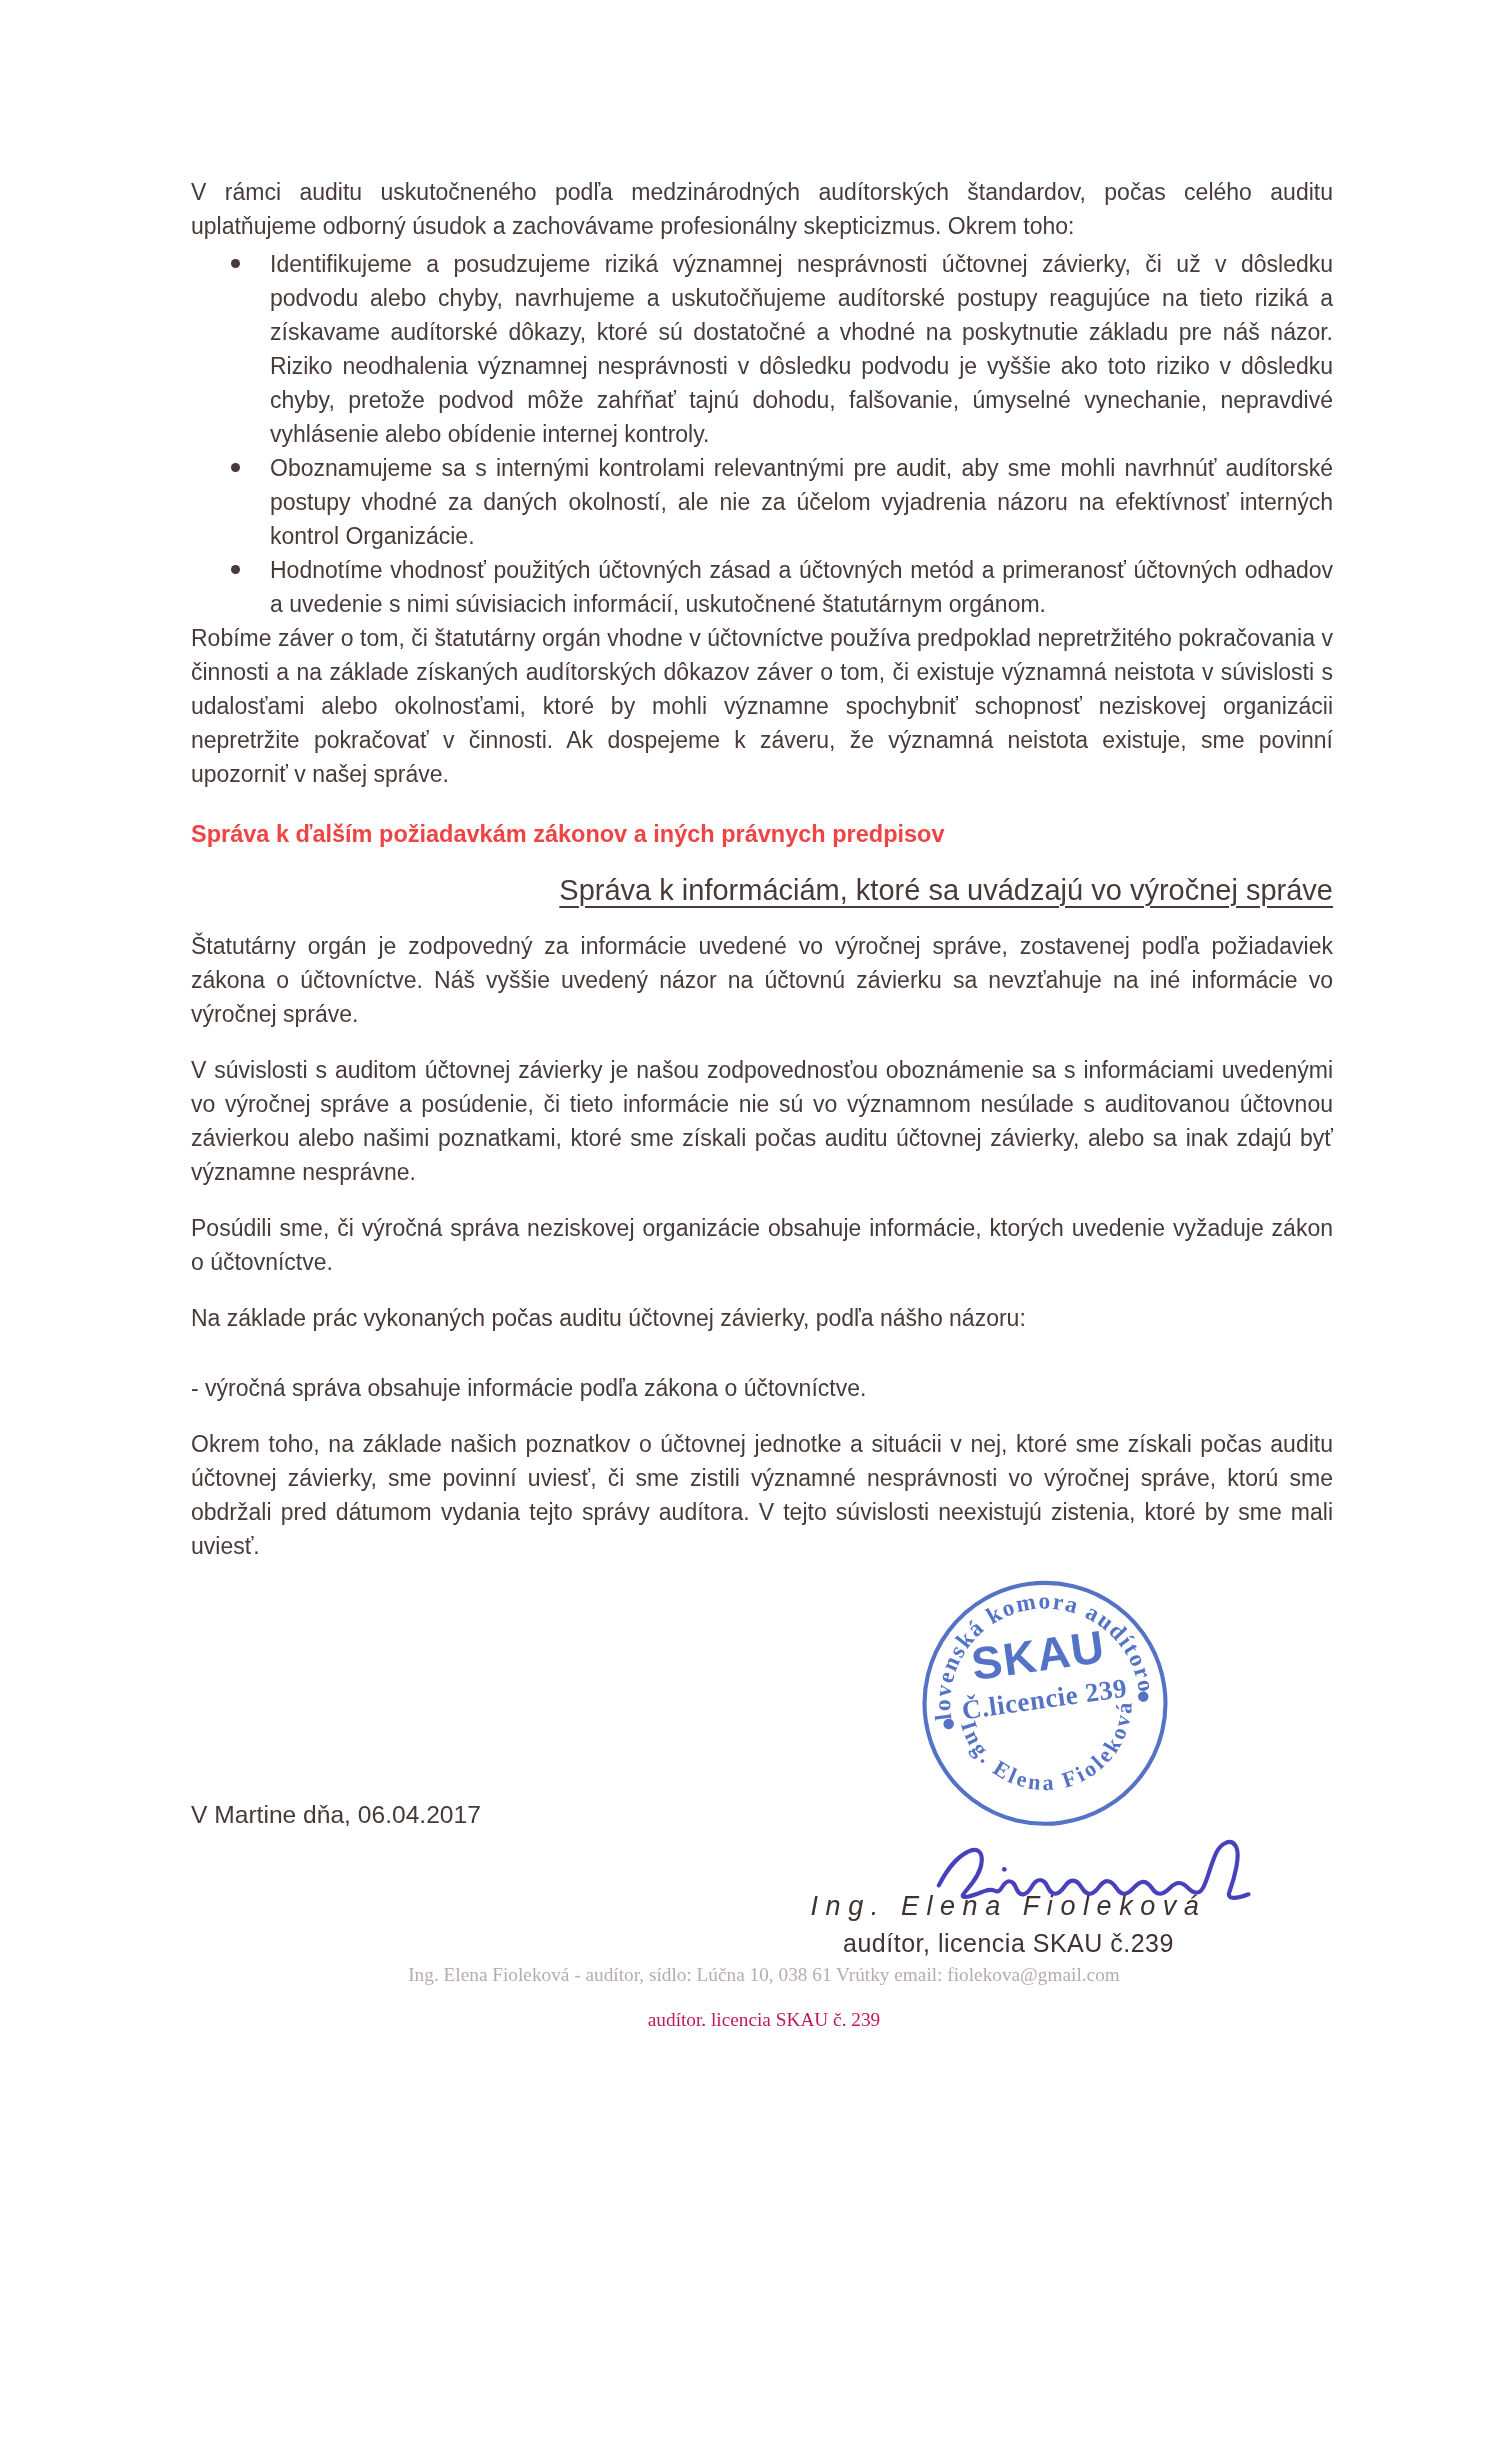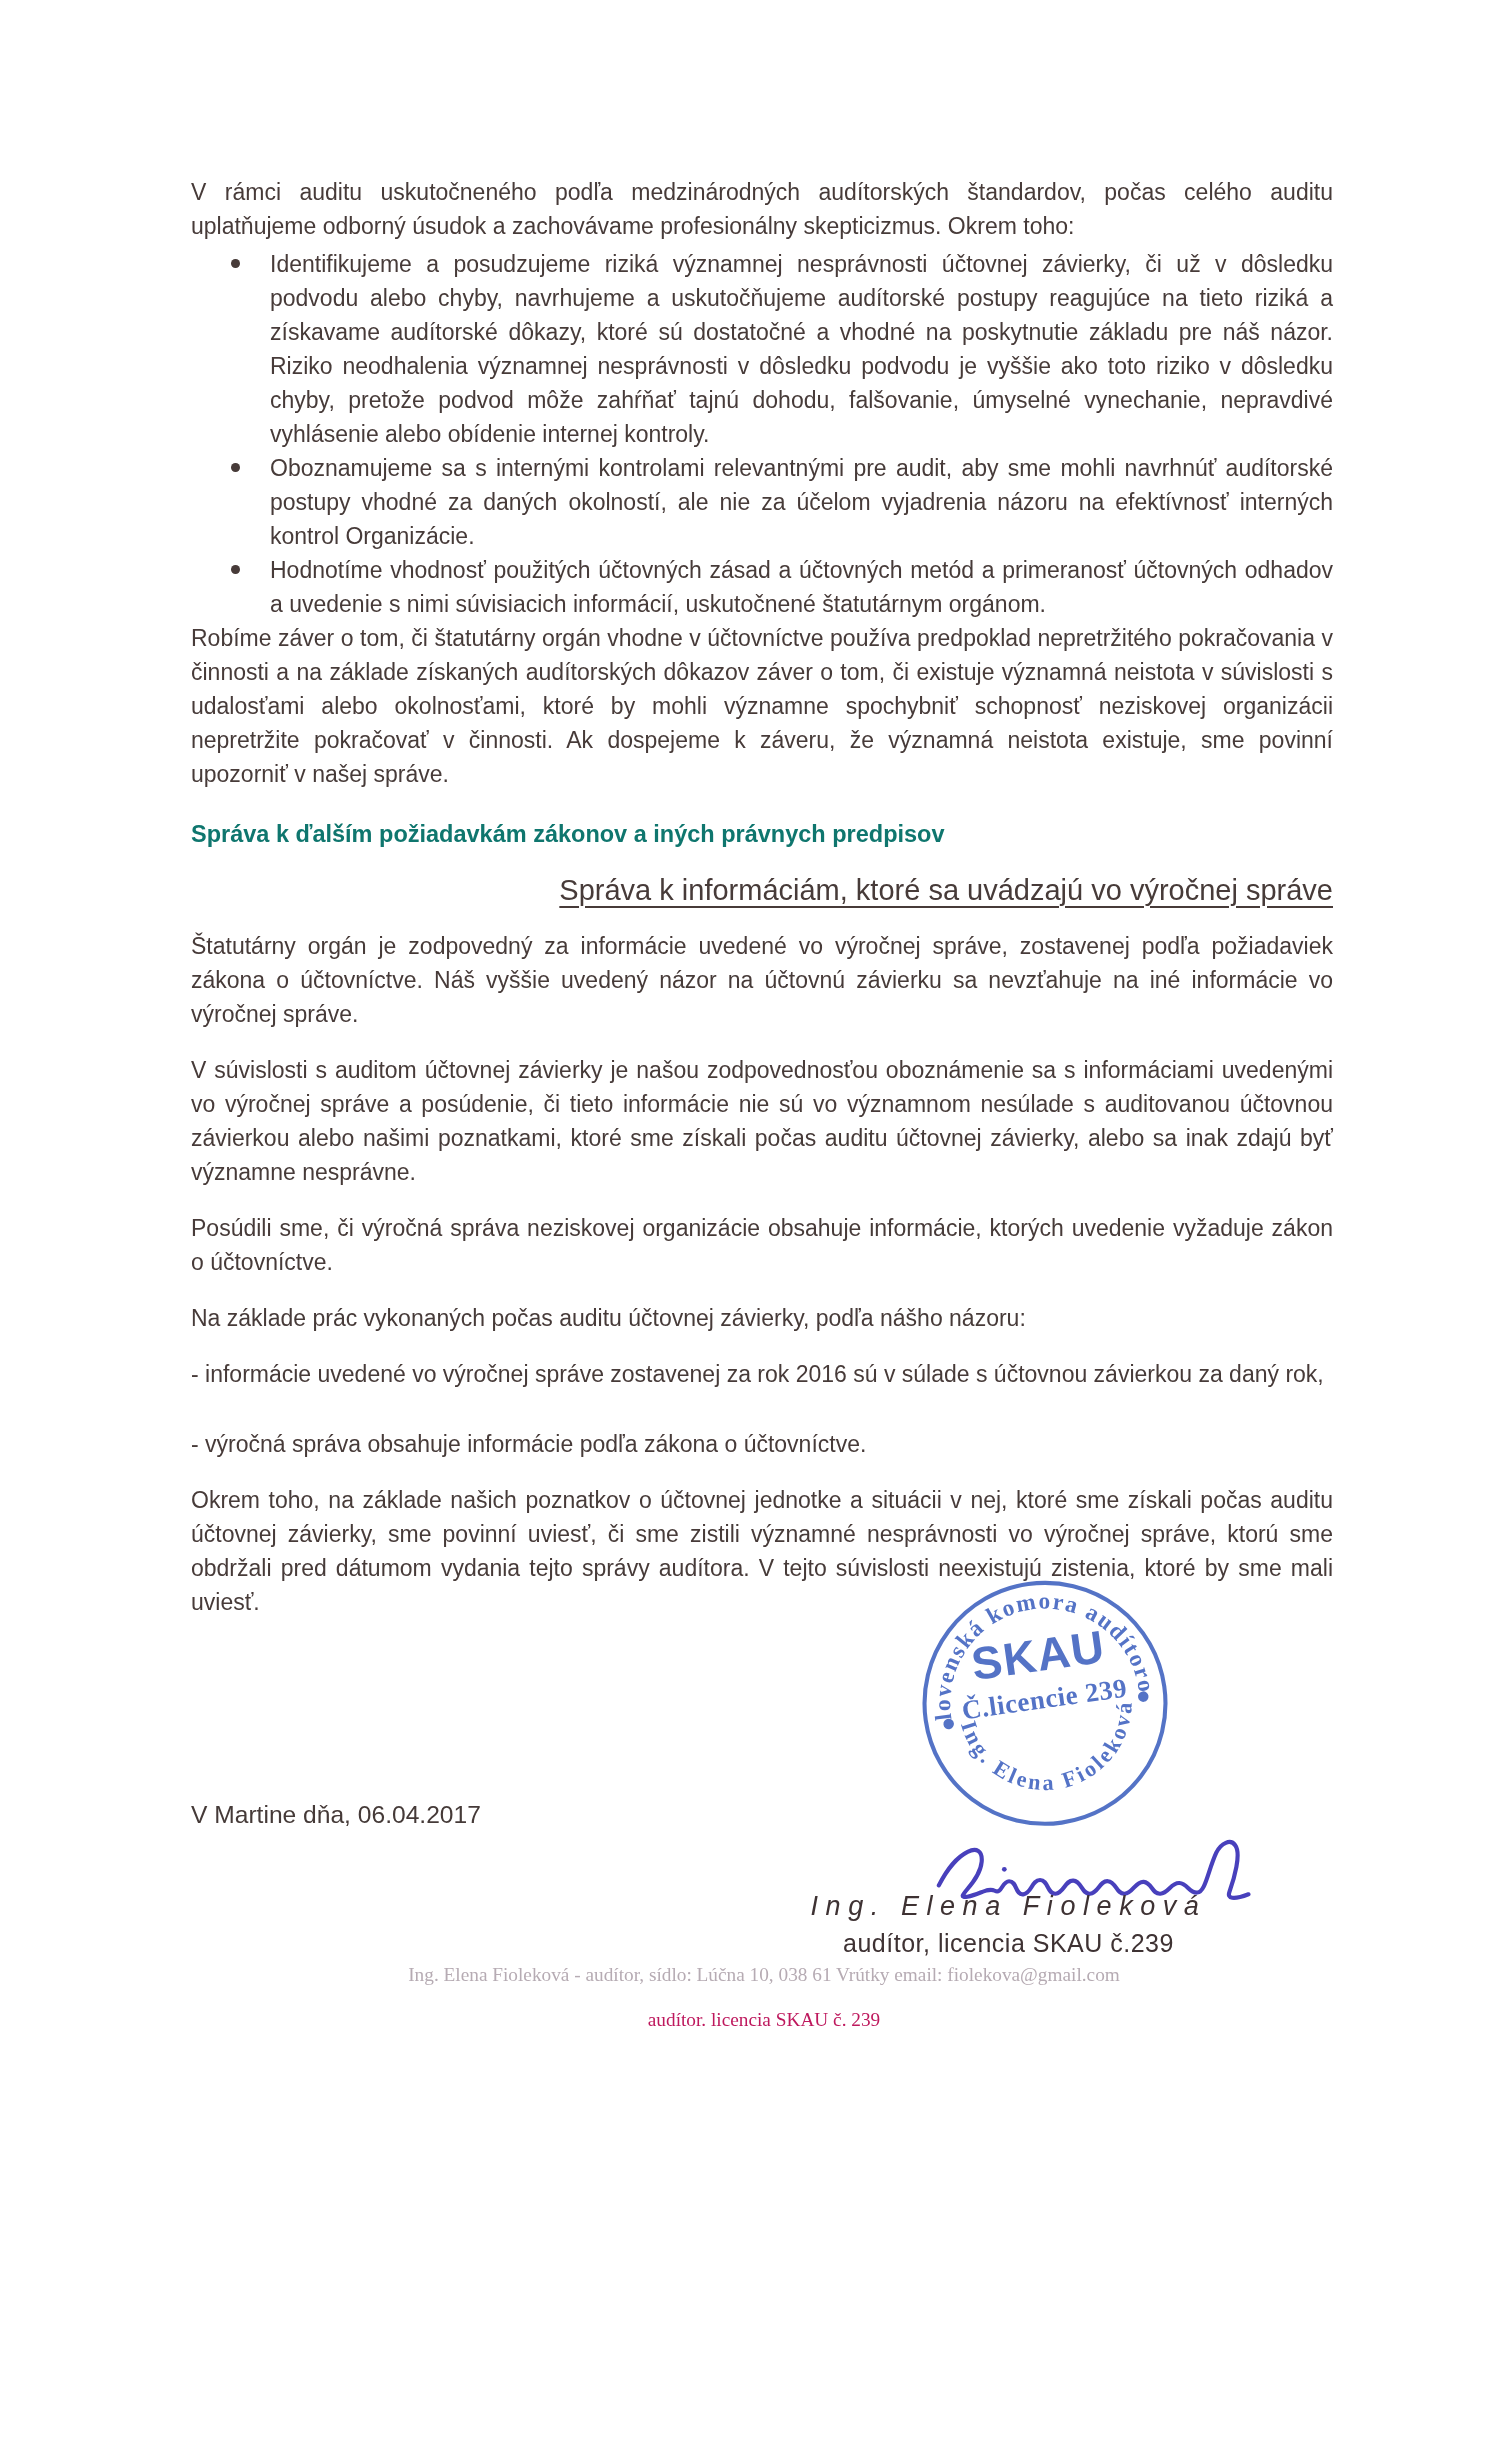--- a/index.html
+++ b/index.html
@@ -19,21 +19,21 @@
   .doc p.first{margin-top:0;}
 
   ul.bullets{list-style:none;margin:3.5px 0 0;padding:0 0 0 79px;}
   ul.bullets li{position:relative;margin:0;}
   ul.bullets li::before{
     content:"";position:absolute;left:-39px;top:12.3px;
     width:8.8px;height:8.8px;border-radius:50%;background:#473b39;
   }
 
   h2.section{
-    font-size:23.5px;font-weight:700;margin:26px 0 0;color:#0f766e;text-align:left;
+    font-size:23.5px;font-weight:700;margin:26px 0 0;color:#ef4444;text-align:left;
   }
   h3.subsection{
     font-size:29px;font-weight:400;margin:22px 0 0;text-align:right;
     text-decoration:underline;text-decoration-thickness:1.8px;text-underline-offset:5.9px;
   }
   .finding{padding-left:21px;text-indent:-21px;}
   .finding.second{margin-top:36px;}
 
   
   .date-line{
@@ -79,21 +79,20 @@
     <h3 class="subsection">Správa k informáciám, ktoré sa uvádzajú vo výročnej správe</h3>
 
     <p>Štatutárny orgán je zodpovedný za informácie uvedené vo výročnej správe, zostavenej podľa požiadaviek zákona o účtovníctve. Náš vyššie uvedený názor na účtovnú závierku sa nevzťahuje na iné informácie vo výročnej správe.</p>
 
     <p>V súvislosti s auditom účtovnej závierky je našou zodpovednosťou oboznámenie sa s informáciami uvedenými vo výročnej správe a posúdenie, či tieto informácie nie sú vo významnom nesúlade s auditovanou účtovnou závierkou alebo našimi poznatkami, ktoré sme získali počas auditu účtovnej závierky, alebo sa inak zdajú byť významne nesprávne.</p>
 
     <p>Posúdili sme, či výročná správa neziskovej organizácie obsahuje informácie, ktorých uvedenie vyžaduje zákon o účtovníctve.</p>
 
     <p>Na základe prác vykonaných počas auditu účtovnej závierky, podľa nášho názoru:</p>
 
-    <p class="finding">- informácie uvedené vo výročnej správe zostavenej za rok 2016 sú v súlade s účtovnou závierkou za daný rok,</p>
     <p class="finding second">- výročná správa obsahuje informácie podľa zákona o účtovníctve.</p>
 
     <p>Okrem toho, na základe našich poznatkov o účtovnej jednotke a situácii v nej, ktoré  sme získali počas auditu účtovnej závierky, sme povinní uviesť, či sme zistili významné nesprávnosti vo výročnej správe, ktorú sme obdržali pred dátumom vydania tejto správy audítora. V tejto súvislosti neexistujú zistenia, ktoré by sme mali uviesť.</p>
   </div>
 
   <div class="date-line">V Martine dňa, 06.04.2017</div>
 
   <div class="stamp-wrap">
     <svg viewBox="0 0 460 460" width="270" height="269">
       <defs>

